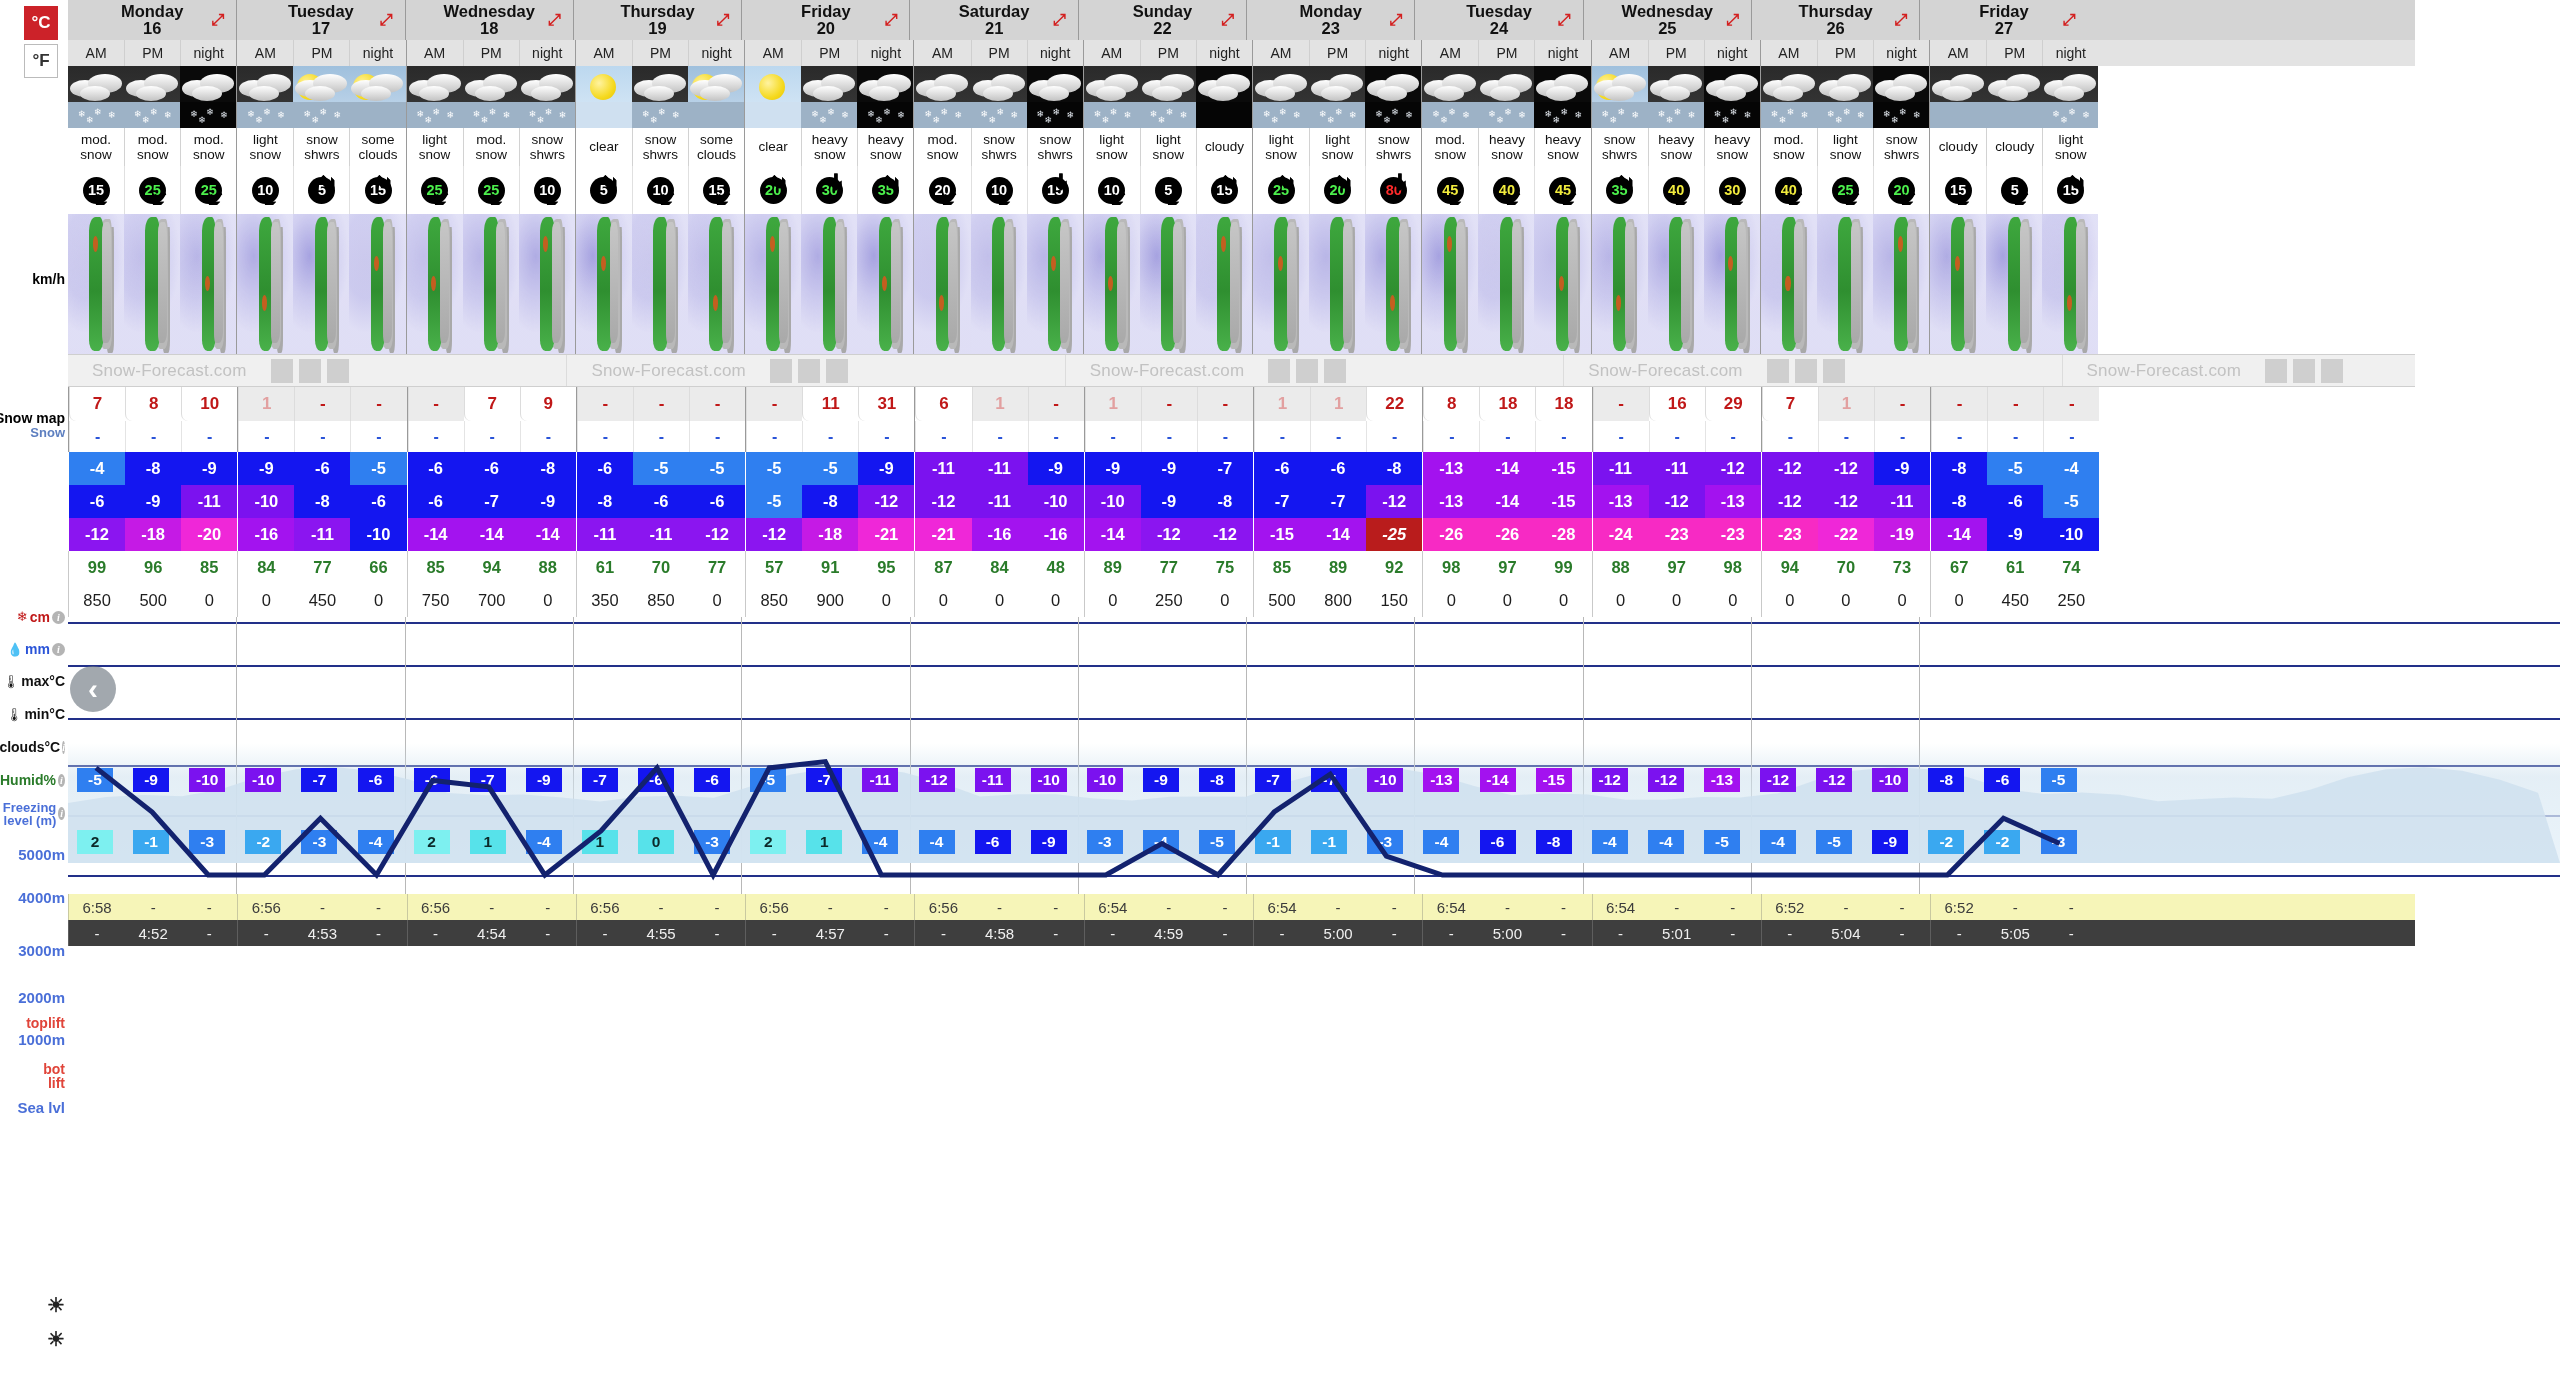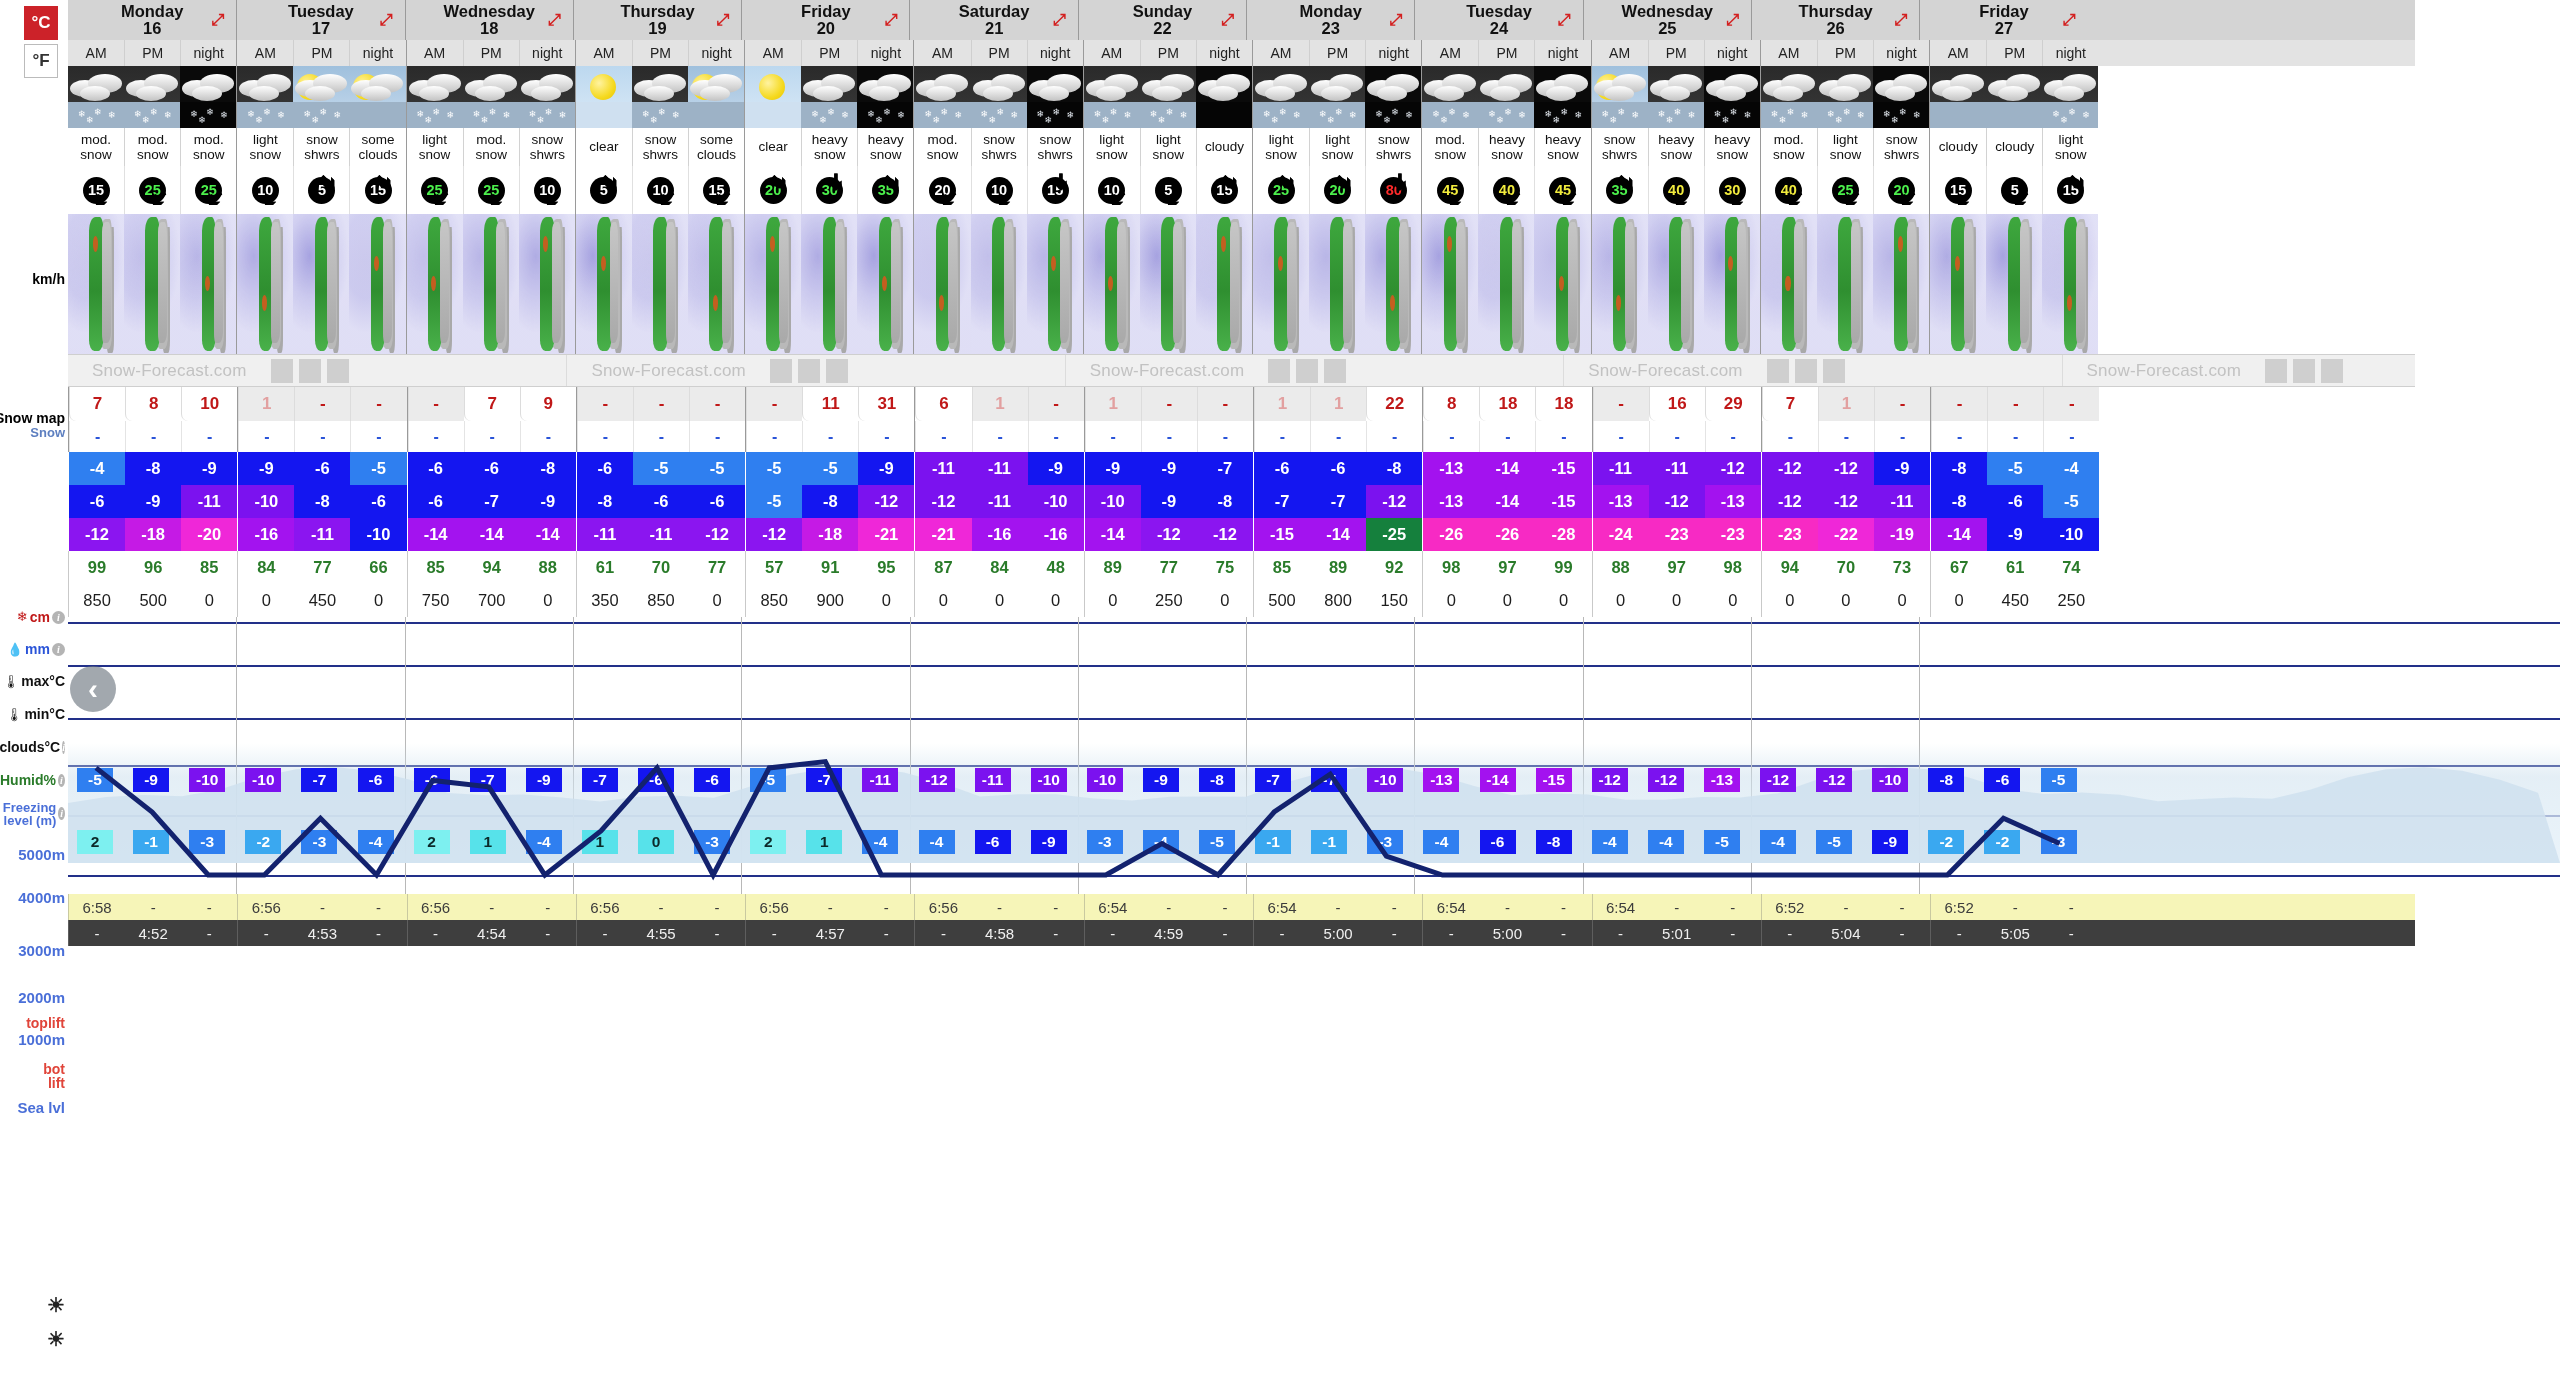--- a/index.html
+++ b/index.html
@@ -1709,21 +1709,21 @@
           <div class="cell" style="background: rgb(163, 19, 239);">-16</div>
         </div>
         <div class="day">
           <div class="cell" style="background: rgb(163, 19, 239);">-14</div>
           <div class="cell" style="background: rgb(139, 21, 240);">-12</div>
           <div class="cell" style="background: rgb(139, 21, 240);">-12</div>
         </div>
         <div class="day">
           <div class="cell" style="background: rgb(163, 19, 239);">-15</div>
           <div class="cell" style="background: rgb(163, 19, 239);">-14</div>
-          <div class="cell" style="background: #15803d;">-25</div>
+          <div class="cell" style="background: #b91c1c; font-style: italic;">-25</div>
         </div>
         <div class="day">
           <div class="cell" style="background: rgb(247, 42, 196);">-26</div>
           <div class="cell" style="background: rgb(247, 42, 196);">-26</div>
           <div class="cell" style="background: rgb(247, 42, 196);">-28</div>
         </div>
         <div class="day">
           <div class="cell" style="background: rgb(247, 42, 196);">-24</div>
           <div class="cell" style="background: rgb(247, 42, 196);">-23</div>
           <div class="cell" style="background: rgb(247, 42, 196);">-23</div>

